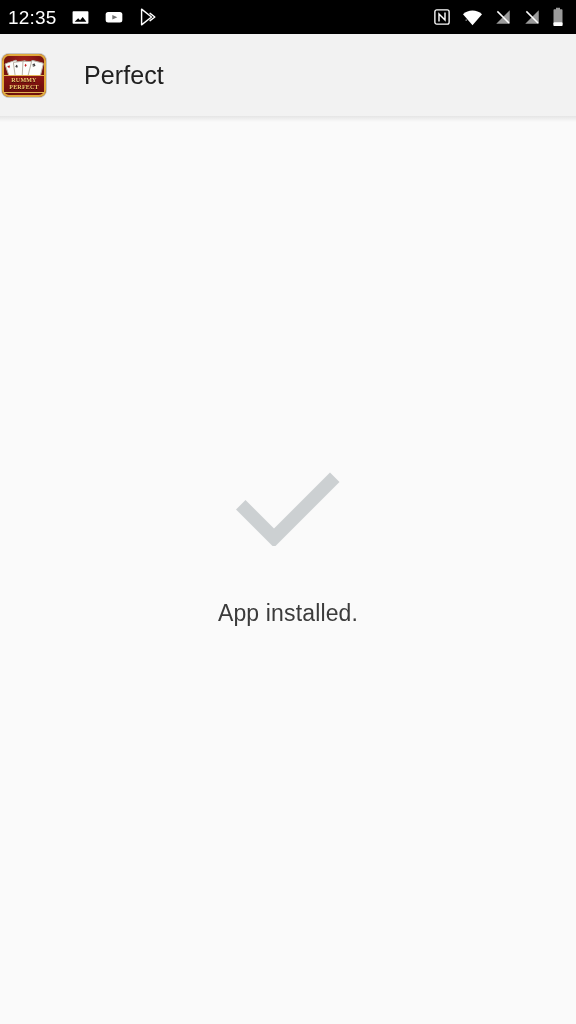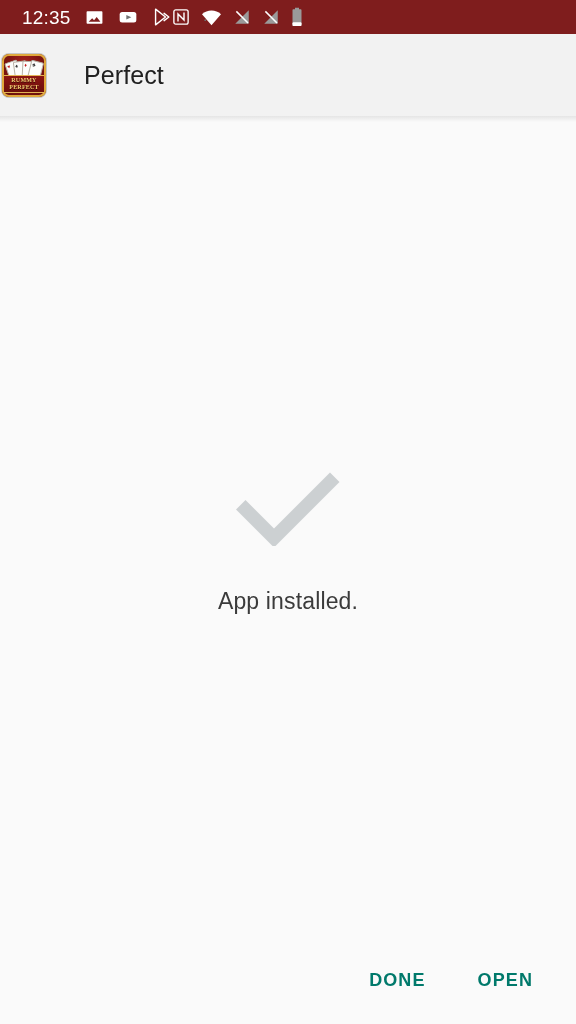--- a/index.html
+++ b/index.html
@@ -21,25 +21,25 @@
     background: #fafafa;
     display: flex;
     flex-direction: column;
   }
 
   
   .status-bar {
     position: relative;
     height: 34px;
     flex: 0 0 34px;
-    background: #7f1d1d;
-    display: flex;
-    align-items: center;
-    justify-content: flex-start;
-    padding: 0 12px 0 22px;
+    background: #000000;
+    display: flex;
+    align-items: center;
+    justify-content: space-between;
+    padding: 0 12px 0 8px;
     box-sizing: border-box;
   }
   .status-left {
     display: flex;
     align-items: center;
     gap: 14px;
   }
   .status-right {
     display: flex;
     align-items: center;
@@ -162,21 +162,21 @@
     align-items: center;
   }
 
   .check-wrap {
     width: 110px;
     height: 84px;
     line-height: 0;
   }
 
   .install-message {
-    margin-top: 42px;
+    margin-top: 54px;
     font-size: 23px;
     color: #3b3b3b;
     letter-spacing: 0.15px;
     font-family: "Liberation Sans", sans-serif;
   }
 
   
   .action-bar {
     position: absolute;
     left: 0; right: 0;
@@ -307,19 +307,15 @@
 
       <div class="check-wrap">
         <svg width="110" height="84" viewBox="0 0 110 84">
           <path d="M3 47.5 L12.5 38 L41 66.5 L97 10.5 L106.5 20 L41 85.5 Z" fill="#ccd0d2"></path>
         </svg>
       </div>
 
       <div class="install-message">App installed.</div>
     </div>
 
-    <div class="action-bar">
-      <button class="text-button">DONE</button>
-      <button class="text-button">OPEN</button>
-    </div>
 
   </div>
 </div>
 
 </body></html>

